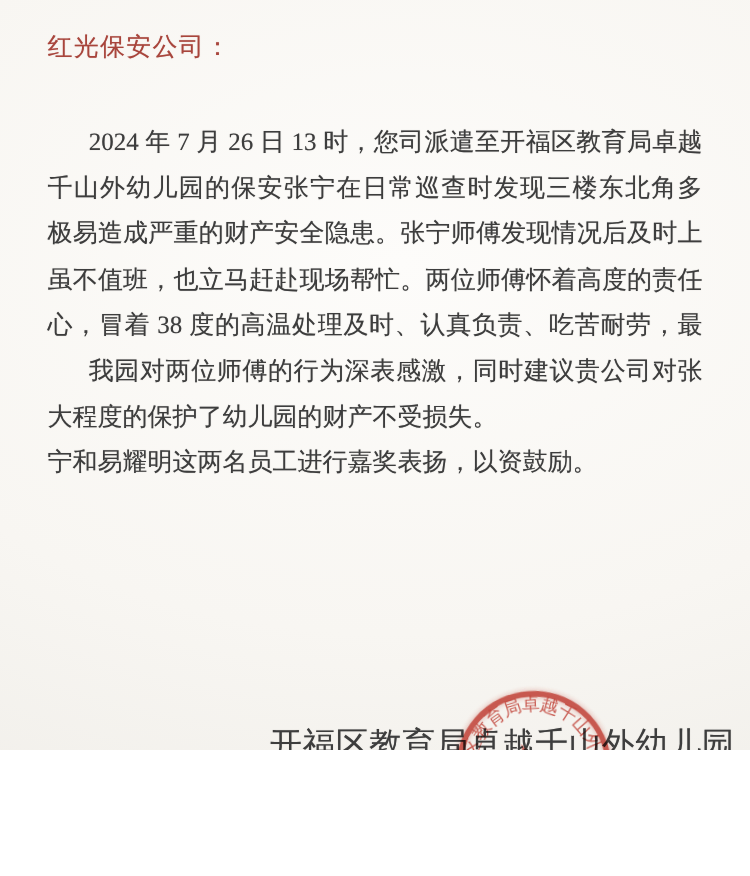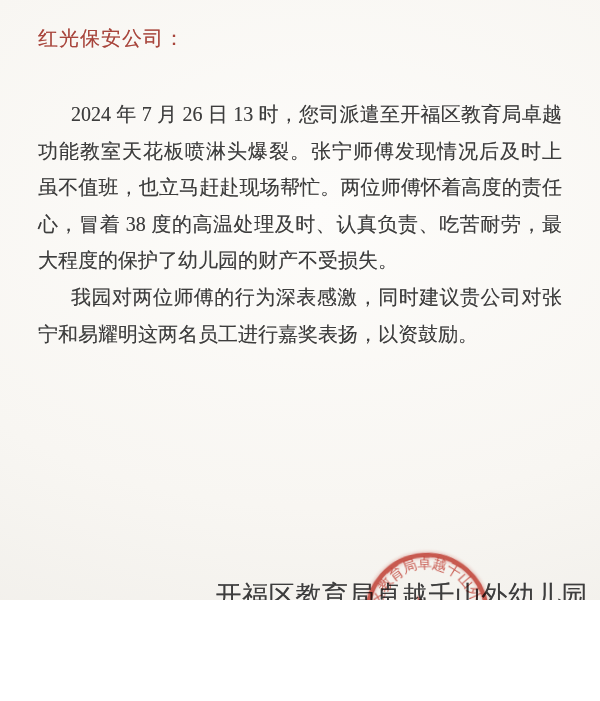--- a/index.html
+++ b/index.html
@@ -55,25 +55,26 @@
 </style>
 </head>
 <body>
 
 <div class="page">
 
   <div class="salutation">红光保安公司：</div>
 
   <div class="body-block">
     <div class="line indent">2024 年 7 月 26 日 13 时，您司派遣至开福区教育局卓越</div>
-    <div class="line">功能教室天花板喷淋头爆裂。张宁师傅发现情况后及时上</div>
+    <div class="line">千山外幼儿园的保安张宁在日常巡查时发现三楼东北角多</div>
+    <div class="line">极易造成严重的财产安全隐患。张宁师傅发现情况后及时上</div>
     <div class="line">虽不值班，也立马赶赴现场帮忙。两位师傅怀着高度的责任</div>
     <div class="line">心，冒着 38 度的高温处理及时、认真负责、吃苦耐劳，最</div>
+    <div class="line indent">我园对两位师傅的行为深表感激，同时建议贵公司对张</div>
     <div class="line para-end">大程度的保护了幼儿园的财产不受损失。</div>
-    <div class="line indent">我园对两位师傅的行为深表感激，同时建议贵公司对张</div>
     <div class="line para-end">宁和易耀明这两名员工进行嘉奖表扬，以资鼓励。</div>
   </div>
 
   <div class="signature">开福区教育局卓越千山外幼儿园</div>
 
   <div class="sign-date">2024 年 8 月 8 日</div>
 
   <div class="seal">
     <svg width="146" height="146" viewBox="0 0 146 146" xmlns="http://www.w3.org/2000/svg">
       <defs>

